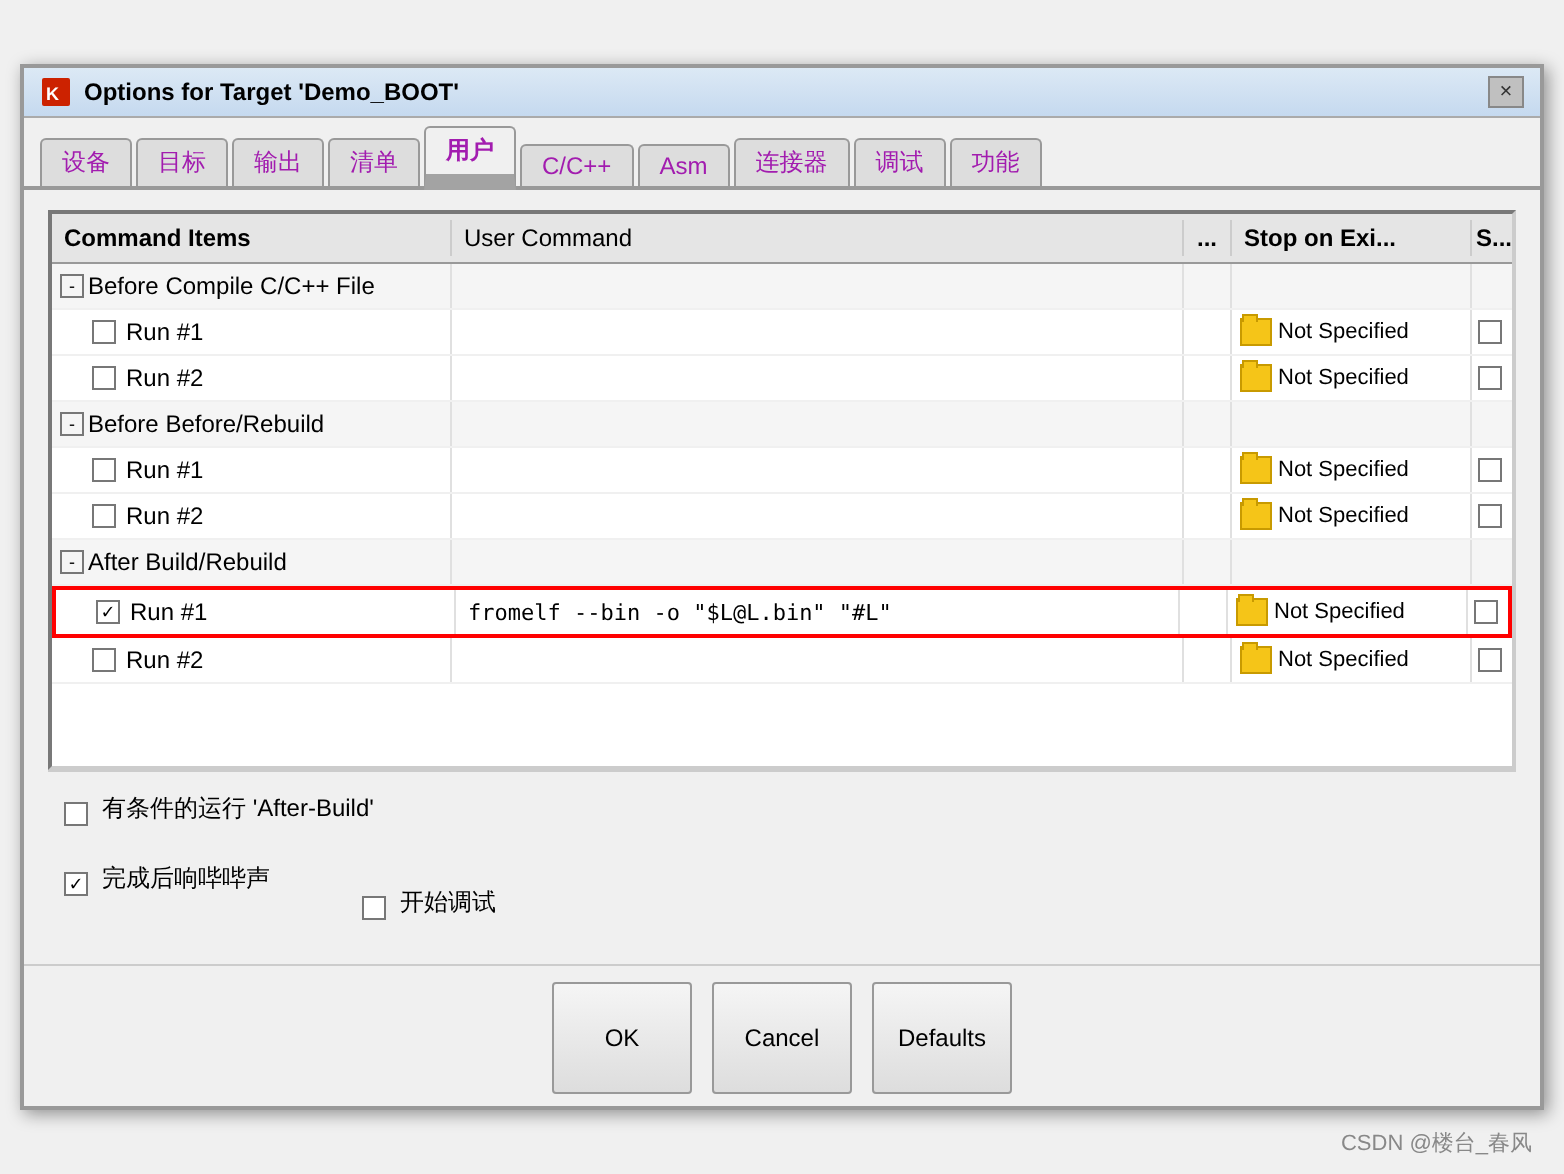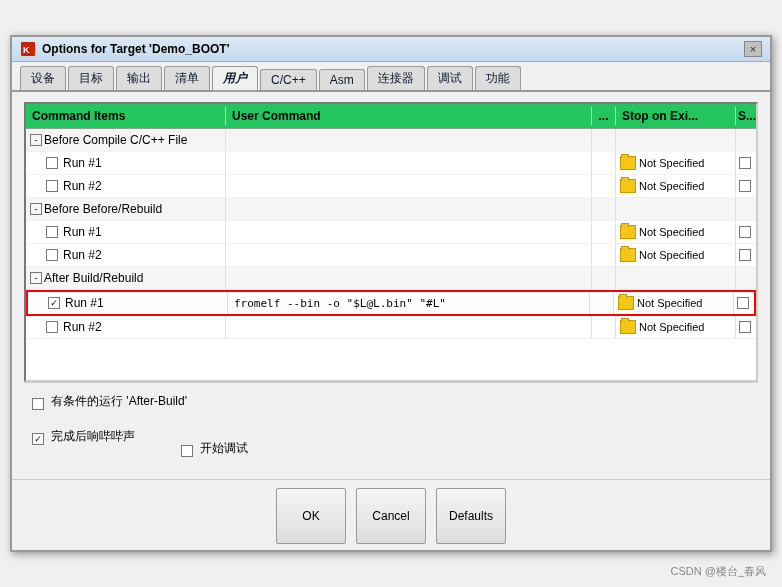--- a/index.html
+++ b/index.html
@@ -61,55 +61,54 @@
       gap: 2px;
     }
     .tab {
       padding: 3px 10px;
       border: 1px solid #999;
       border-bottom: none;
       background: #ddd;
       cursor: pointer;
       font-size: 12px;
       border-radius: 3px 3px 0 0;
-      color: #0f172a;
+      color: #a21caf;
     }
     .tab.active {
       background: #f0f0f0;
       font-weight: bold;
-      border-bottom: 2px solid #a3a3a3;
+      border-bottom: 8px solid #a3a3a3;
       margin-bottom: -2px;
-      font-style: italic;
     }
     .content-area {
       padding: 10px 12px;
     }
     .table-container {
       border: 2px inset #ccc;
       background: #fff;
       height: 280px;
       overflow: hidden;
     }
     .table-header {
       display: flex;
-      background: #22c55e;
+      background: #e5e5e5;
       border-bottom: 1px solid #999;
       padding: 3px 0;
     }
     .col-command-items {
       width: 200px;
       padding: 2px 6px;
       font-weight: bold;
       border-right: 1px solid #ccc;
       flex-shrink: 0;
     }
     .col-user-command {
       flex: 1;
       padding: 2px 6px;
-      font-weight: bold;
+      font-weight: normal;
       border-right: 1px solid #ccc;
     }
     .col-dots {
       width: 24px;
       padding: 2px 4px;
       font-weight: bold;
       border-right: 1px solid #ccc;
       flex-shrink: 0;
       text-align: center;
     }

